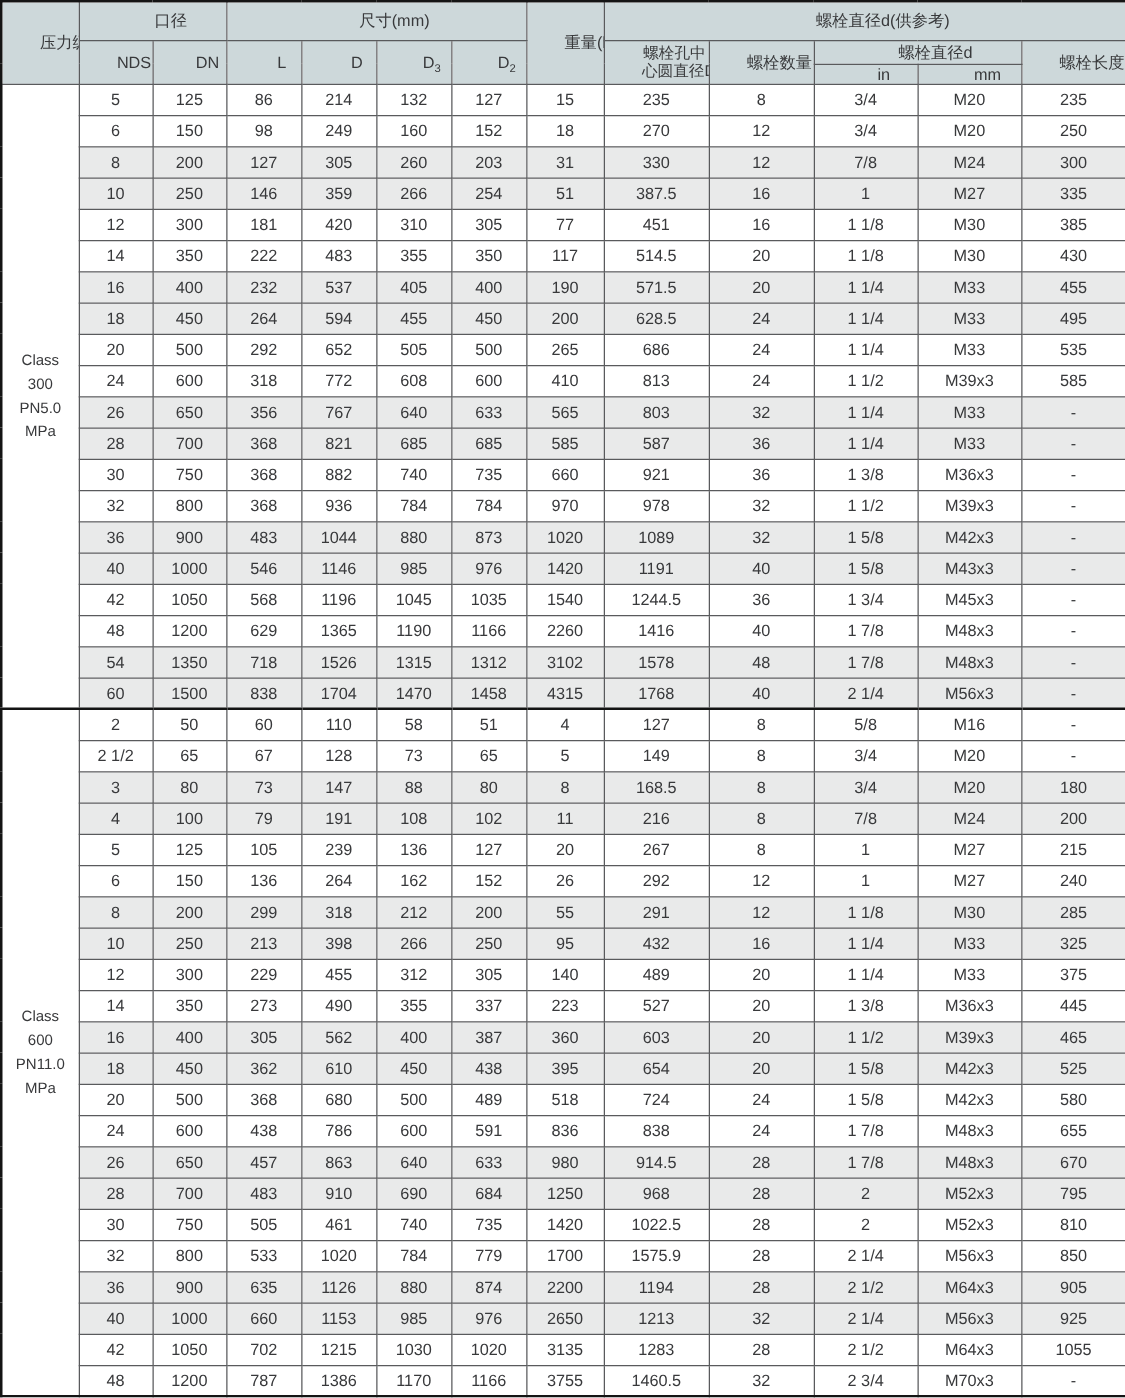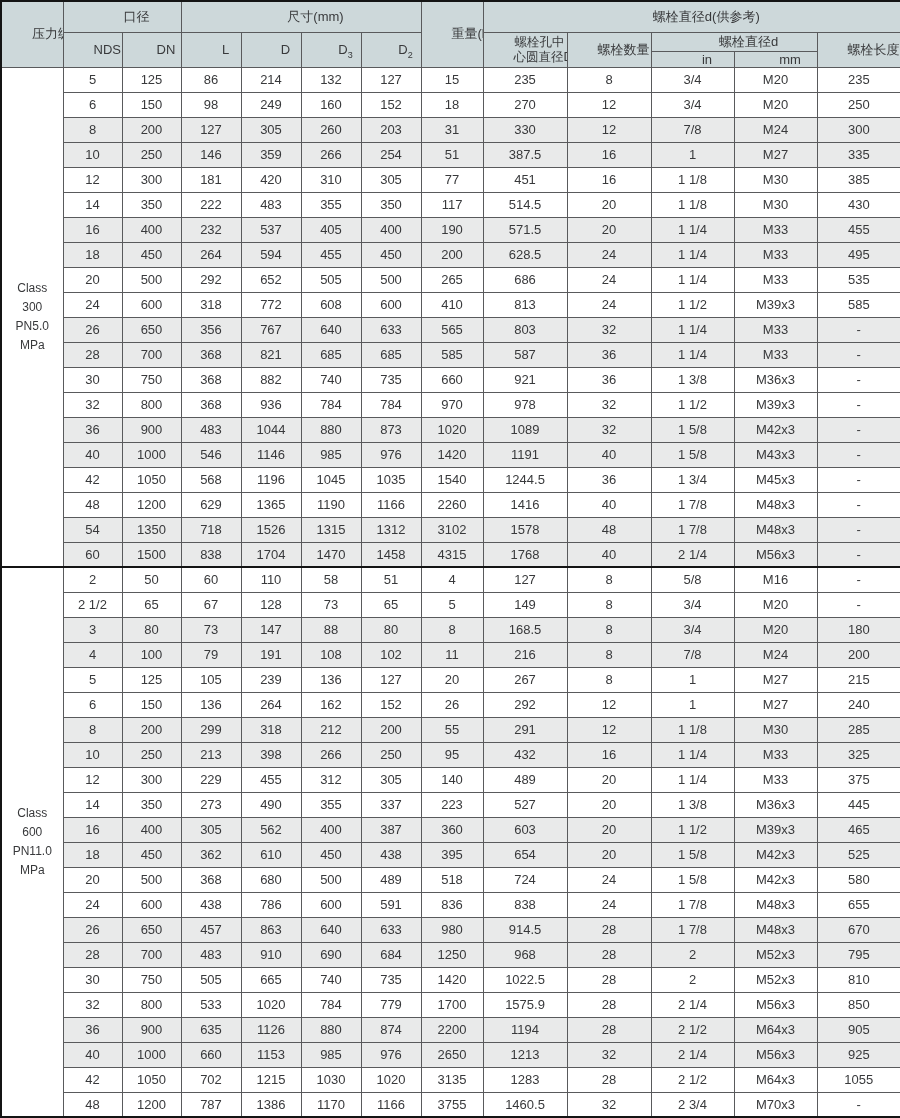--- a/index.html
+++ b/index.html
@@ -608,21 +608,21 @@
           <td>968</td>
           <td>28</td>
           <td>2</td>
           <td>M52x3</td>
           <td>795</td>
         </tr>
         <tr class="even">
           <td>30</td>
           <td>750</td>
           <td>505</td>
-          <td>665</td>
+          <td>461</td>
           <td>740</td>
           <td>735</td>
           <td>1420</td>
           <td>1022.5</td>
           <td>28</td>
           <td>2</td>
           <td>M52x3</td>
           <td>810</td>
         </tr>
         <tr class="even">

